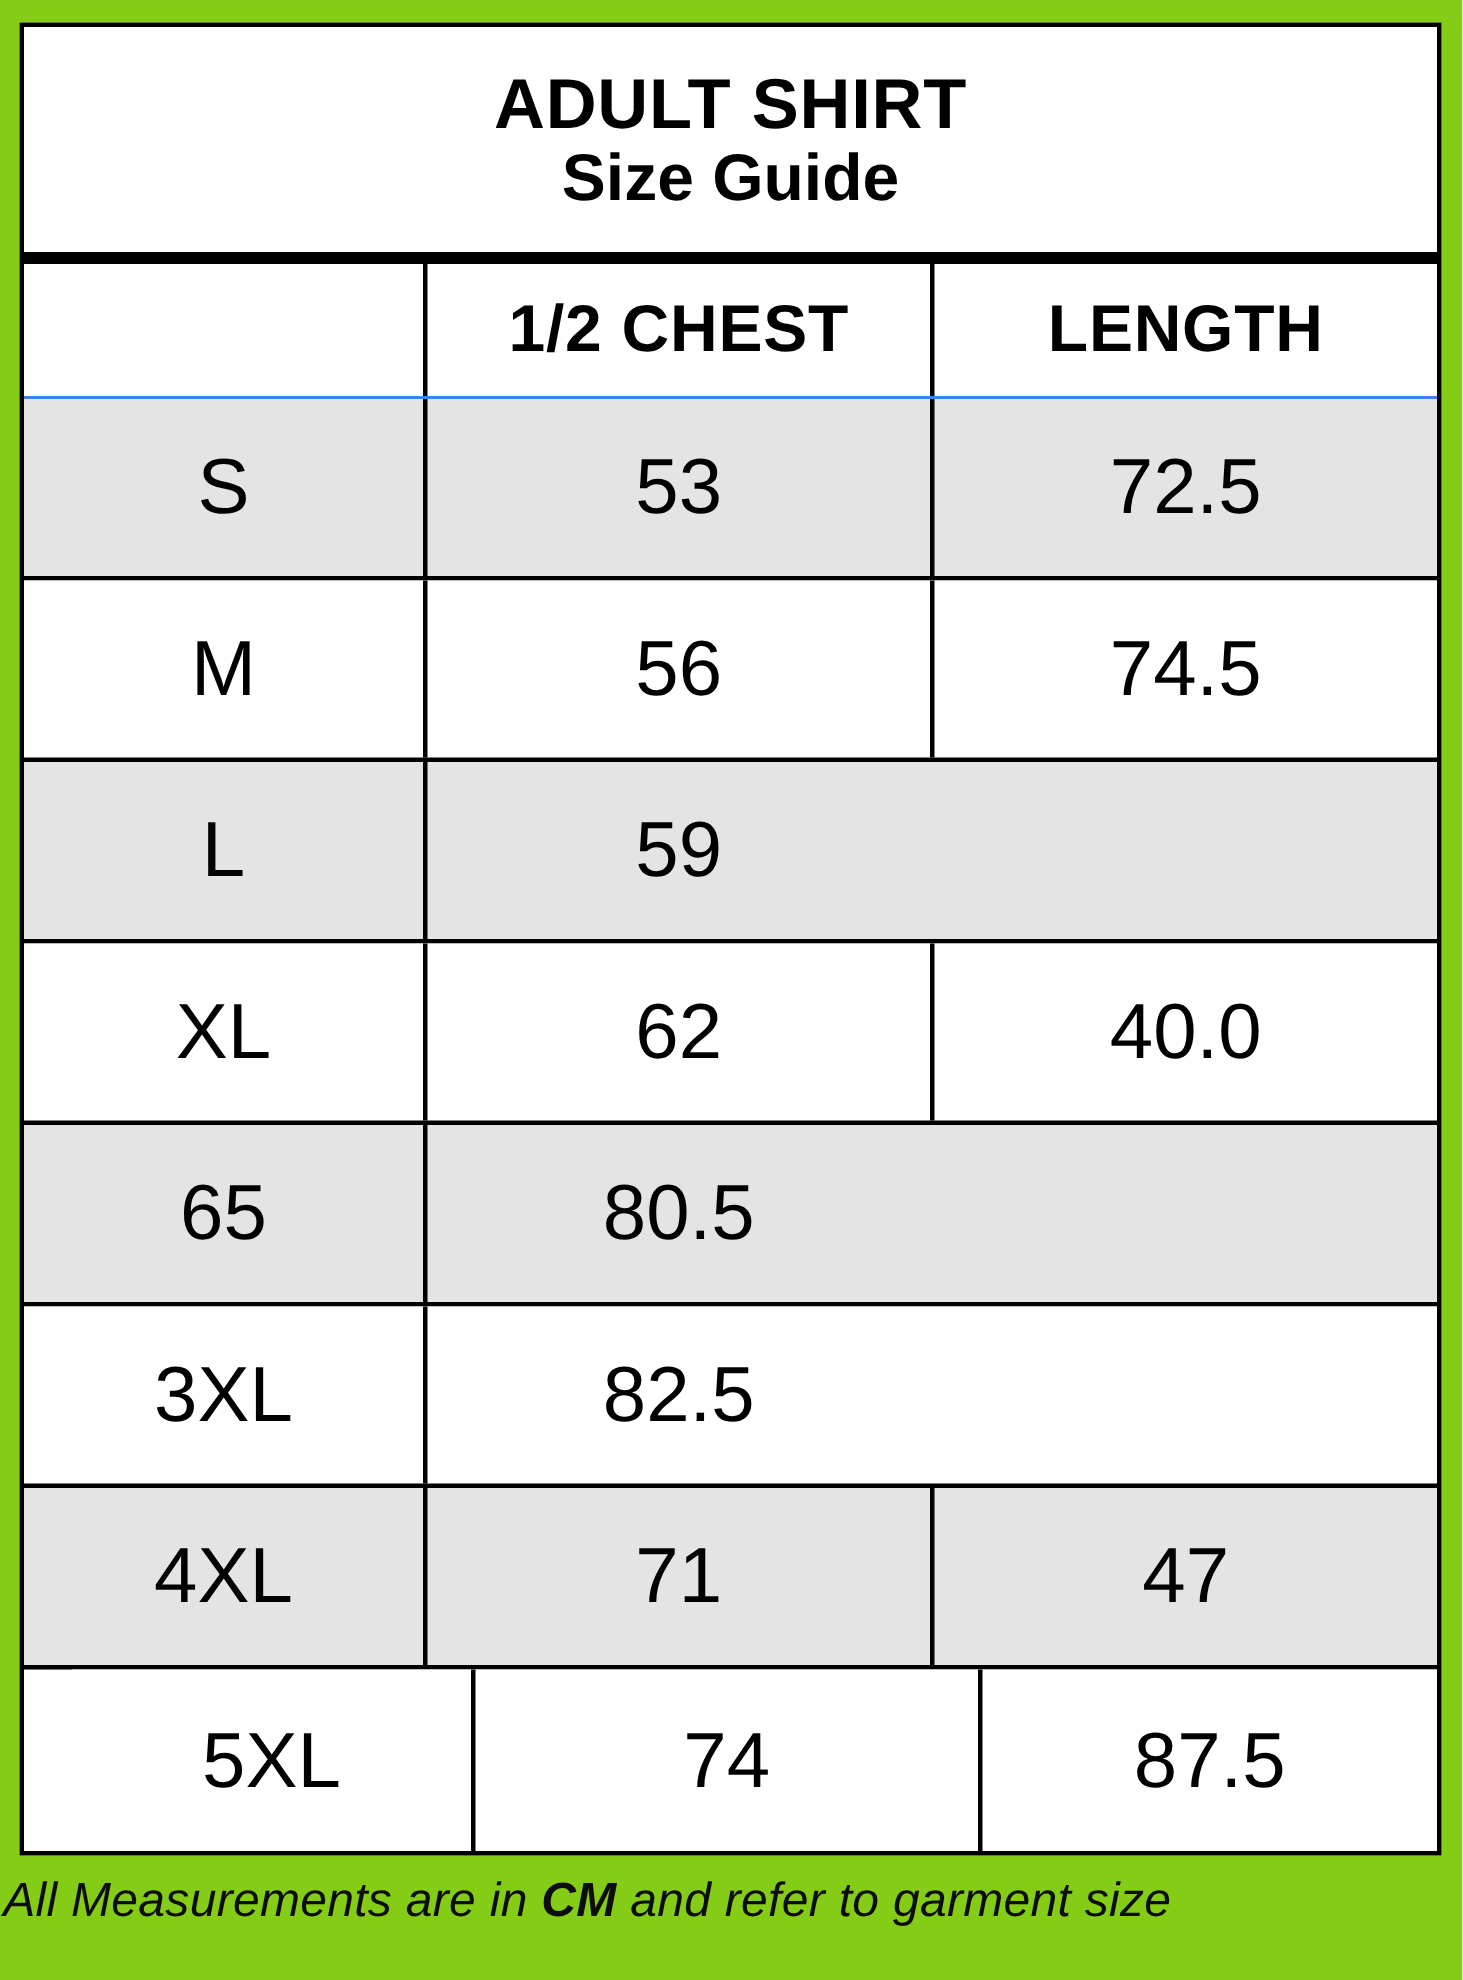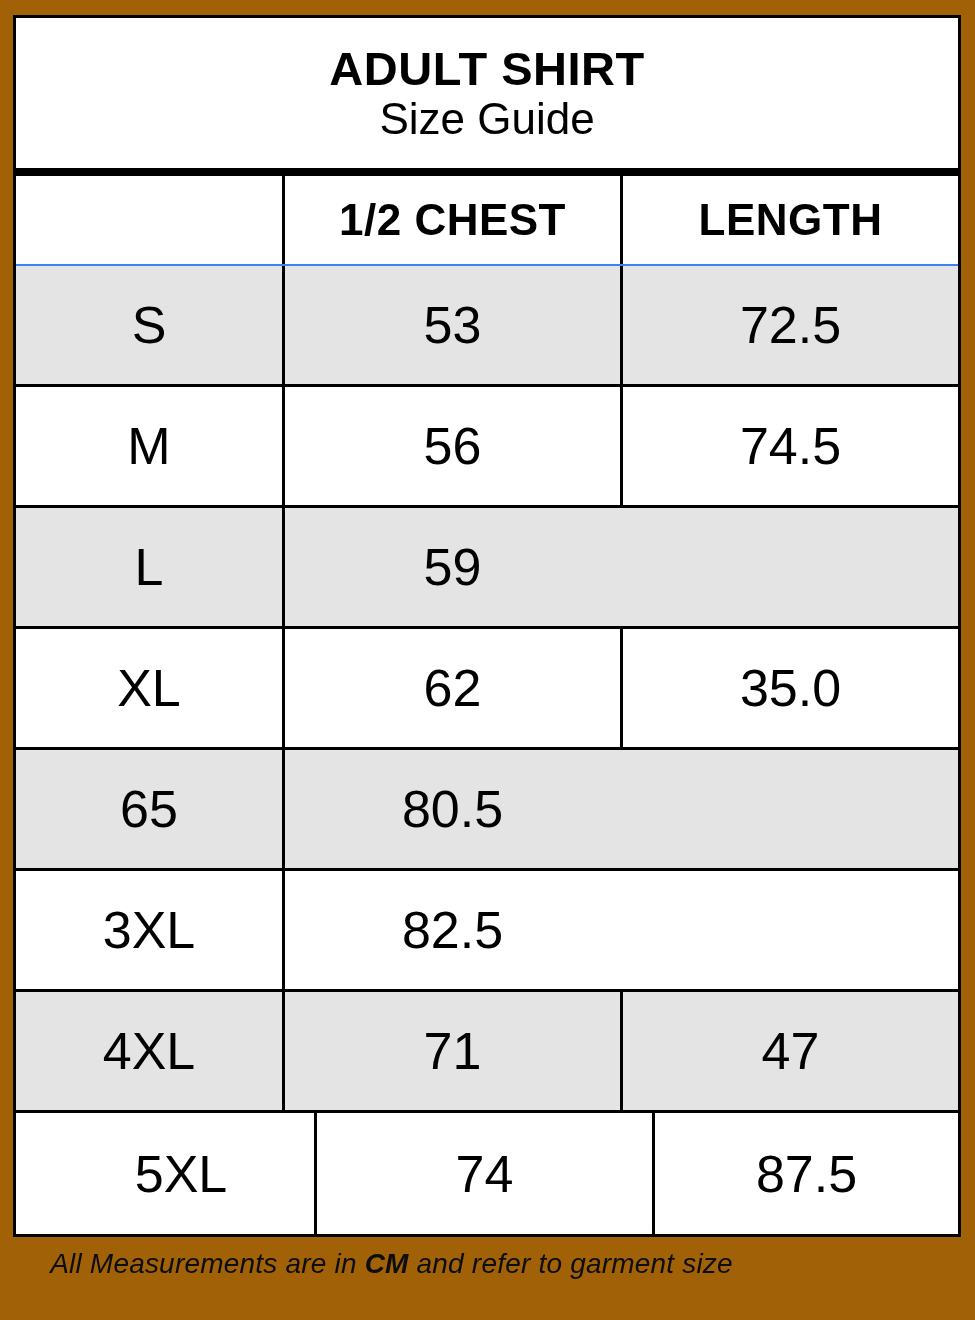--- a/index.html
+++ b/index.html
@@ -6,21 +6,21 @@
     margin: 0;
     padding: 0;
     background: #ffffff;
     font-family: "Liberation Sans", sans-serif;
     color: #000;
   }
   .sheet {
     position: relative;
     width: 975px;
     height: 1320px;
-    background: #a16207;
+    background: #84cc16;
     overflow: hidden;
   }
   .size-table {
     position: absolute;
     left: 13px;
     top: 15px;
     width: 948px;
     height: 1222px;
     border: 3px solid #000;
     box-sizing: border-box;
@@ -36,21 +36,21 @@
     align-items: center;
     justify-content: center;
   }
   .title-1 {
     font-weight: bold;
     font-size: 47px;
     line-height: 1.1;
     letter-spacing: 0.5px;
   }
   .title-2 {
-    font-weight: normal;
+    font-weight: bold;
     font-size: 44px;
     line-height: 1.1;
   }
   .divider {
     height: 8px;
     background: #000;
     flex-shrink: 0;
   }
   .grid-row {
     display: grid;
@@ -96,21 +96,21 @@
   .cell + .cell {
     border-left: 3px solid #000;
   }
   .footer-note {
     position: absolute;
     top: 1248px;
     left: 0;
     width: 783px;
     text-align: center;
     font-style: italic;
-    font-size: 28px;
+    font-size: 32px;
     letter-spacing: 0.2px;
     color: #0d0d0d;
     white-space: nowrap;
   }
   .footer-note .unit {
     font-weight: bold;
   }
 </style>
 </head>
 <body>
@@ -147,21 +147,21 @@
       </div>
 
       <div class="grid-row data-row">
         <div class="cell">L</div>
         <div class="cell">59</div>
       </div>
 
       <div class="grid-row data-row">
         <div class="cell">XL</div>
         <div class="cell">62</div>
-        <div class="cell">35.0</div>
+        <div class="cell">40.0</div>
       </div>
 
       <div class="grid-row data-row">
         <div class="cell">65</div>
         <div class="cell">80.5</div>
       </div>
 
       <div class="grid-row data-row">
         <div class="cell">3XL</div>
         <div class="cell">82.5</div>

